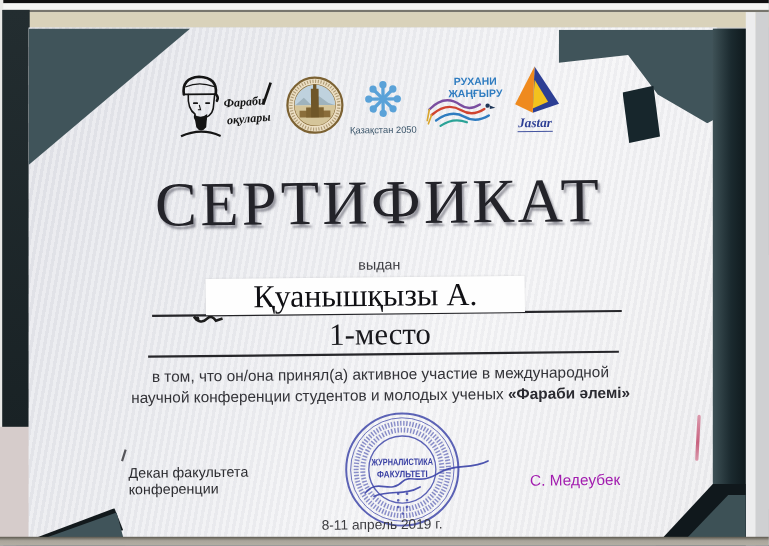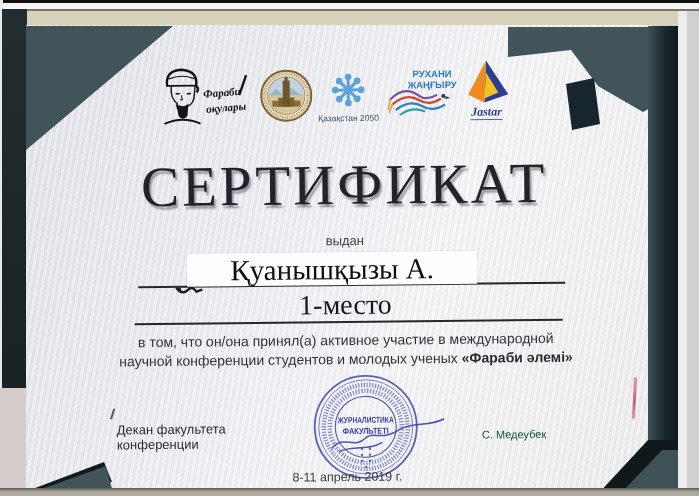--- a/index.html
+++ b/index.html
@@ -50,21 +50,21 @@
   .name-box{left:187px;top:252px;width:290px;height:33px;background:#fefefe;
             text-align:center;font-family:"Liberation Serif",serif;font-size:29px;
             line-height:34px;color:#101014;box-shadow:0 0 2px rgba(0,0,0,.12);}
   .award{left:30px;top:289px;width:630px;text-align:center;
          font-family:"Liberation Serif",serif;font-size:28px;color:#18181c;}
   .body-text{left:30px;top:331px;width:630px;text-align:center;
              font-size:14px;line-height:19px;color:#333338;}
   .body-text b{color:#2a2a30;}
   .signer-role{left:115px;top:420px;font-size:13px;line-height:15px;color:#2c2c30;}
   .signer-tick{left:110px;top:406px;width:2px;height:11px;background:#55555a;transform:rotate(18deg);}
-  .signer-name{left:480px;top:430px;font-size:11px;color:#14532d;}
+  .signer-name{left:480px;top:430px;font-size:14px;color:#a21caf;}
   .date{left:30px;top:470px;width:630px;text-align:center;font-size:12.5px;color:#3c3c40;}
   .scratch{left:633px;top:377px;width:3px;height:42px;border-radius:2px;opacity:.85;
            transform:rotate(3deg);
            background:linear-gradient(#d78aa0,#c24a6c 60%,#d78aa0);}
   svg{overflow:visible;}
 </style>
 </head>
 <body>
 
 <div class="scene">

